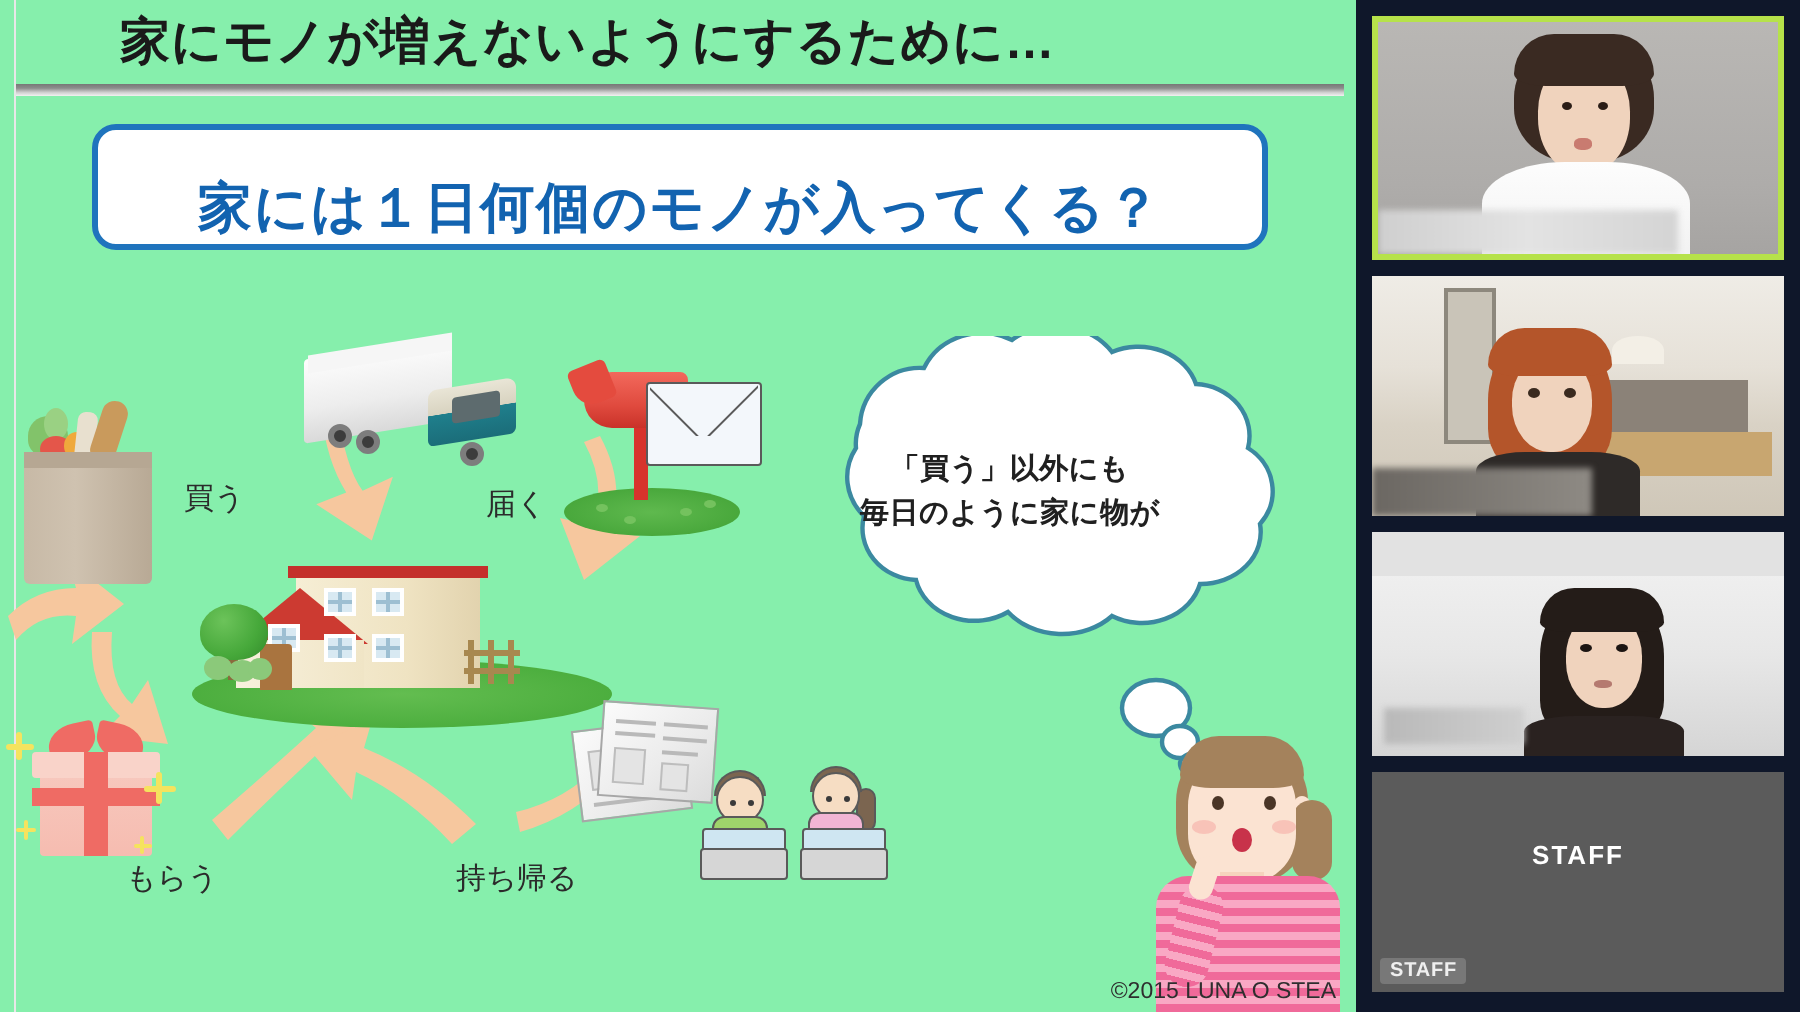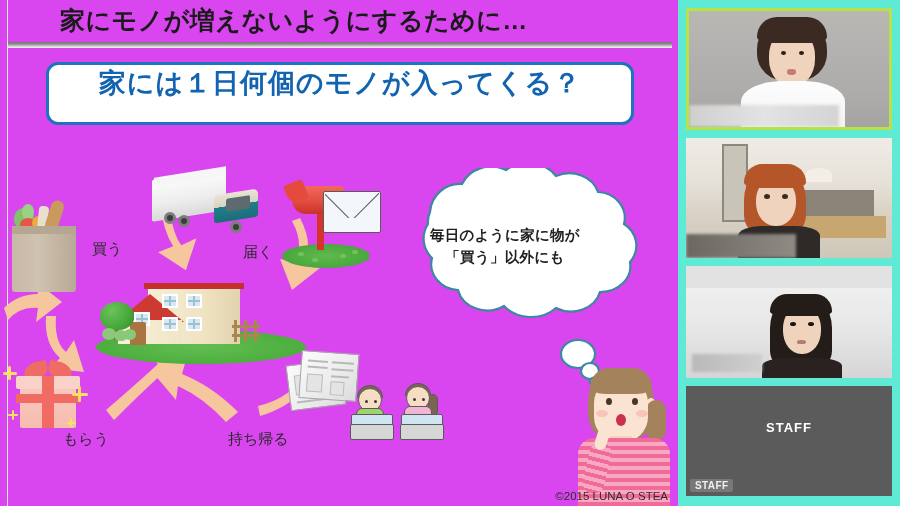--- a/index.html
+++ b/index.html
@@ -7,42 +7,42 @@
     width: 900px; height: 506px;
     overflow: hidden;
     background: #ffffff;
     font-family: "Liberation Sans", "DejaVu Sans", sans-serif;
   }
   #app { position: relative; width: 900px; height: 506px; background:#fff; }
 
   
   #slide {
     position: absolute; left: 0; top: 0; width: 678px; height: 506px;
-    background: #d946ef; overflow: hidden;
+    background: #86efac; overflow: hidden;
   }
   #slide-inner { position:absolute; left:0; top:0; width:678px; height:506px; }
 
   .slide-title {
     position: absolute; left: 60px; top: 4px;
     font-size: 25px; font-weight: bold; color: #1a1a1a;
     letter-spacing: 0.5px; white-space: nowrap;
   }
   .title-rule {
     position: absolute; left: 8px; top: 42px; width: 664px; height: 6px;
     background: linear-gradient(to bottom, #777 0%, #8d8d8d 35%, #cfcfcf 70%, #f2f2f2 100%);
   }
   .left-edge-line {
     position:absolute; left:7px; top:0px; width:1px; height:506px; background:#e7e7e7;
   }
 
   
   .q-box {
     position: absolute; left: 46px; top: 62px; width: 588px; height: 63px;
     border: 3px solid #1f74bd; border-radius: 12px; background: #ffffff;
-    display: flex; align-items: flex-start; justify-content: center;
+    display: flex; align-items: flex-end; justify-content: center;
   }
   .q-box-text {
     font-size: 27px; font-weight: bold; color: #1263b0; letter-spacing: 1px;
     white-space: nowrap;
   }
 
   
   .lbl {
     position: absolute; font-size: 15px; font-weight: normal; color: #2b2b2b;
     white-space: nowrap;
@@ -331,21 +331,21 @@
   }
   .w-hand {
     position:absolute; left:34px; top:78px; width:12px; height:22px;
     background:#fbe3d2; border-radius: 6px; transform: rotate(18deg);
   }
   .w-neck { position:absolute; left:48px; top:86px; width:22px; height:12px; background:#f6d3bd; }
 
   
   #video-panel {
     position: absolute; left: 678px; top: 0; width: 222px; height: 506px;
-    background: #5eead4;
+    background: #0f172a;
   }
   .tile { position: absolute; left: 8px; width: 206px; background:#555; overflow:hidden; }
   .tile-1 { top: 8px;   height: 122px; border: 3px solid #b6e24a; }
   .tile-2 { top: 138px; height: 120px; }
   .tile-3 { top: 266px; height: 112px; }
   .tile-4 { top: 386px; height: 110px; background:#5b5b5b; }
 
   .v1-bg { position:absolute; inset:0; background: linear-gradient(to bottom,#b9b7b4 0%, #aeacaa 70%, #a6a4a2 100%); }
   .v2-bg { position:absolute; inset:0; background:
       linear-gradient(to bottom,#efece6 0%, #e6e1d8 38%, #d9d2c5 62%, #cfc7b8 100%); }
@@ -537,22 +537,22 @@
                      a30 26 0 0 1 -46 -16
                      a28 26 0 0 1 -26 -32
                      a30 28 0 0 1 -4 -34
                      a28 26 0 0 1 2 -12 z"></path>
             <ellipse cx="200" cy="186" rx="17" ry="14"></ellipse>
             <ellipse cx="212" cy="203" rx="9" ry="8"></ellipse>
             <ellipse cx="218" cy="214" rx="6" ry="5"></ellipse>
           </g>
         </svg>
         <div class="bubble-text">
+          <div>「買う」以外にも</div>
           <div>毎日のように家に物が</div>
-          <div>「買う」以外にも</div>
         </div>
       </div>
 
       <div class="art woman">
         <div class="w-hair-back"></div>
         <div class="w-ear"></div>
         <div class="w-pony"></div>
         <div class="w-face"></div>
         <div class="w-fringe"></div>
         <div class="w-eye we1"></div>

